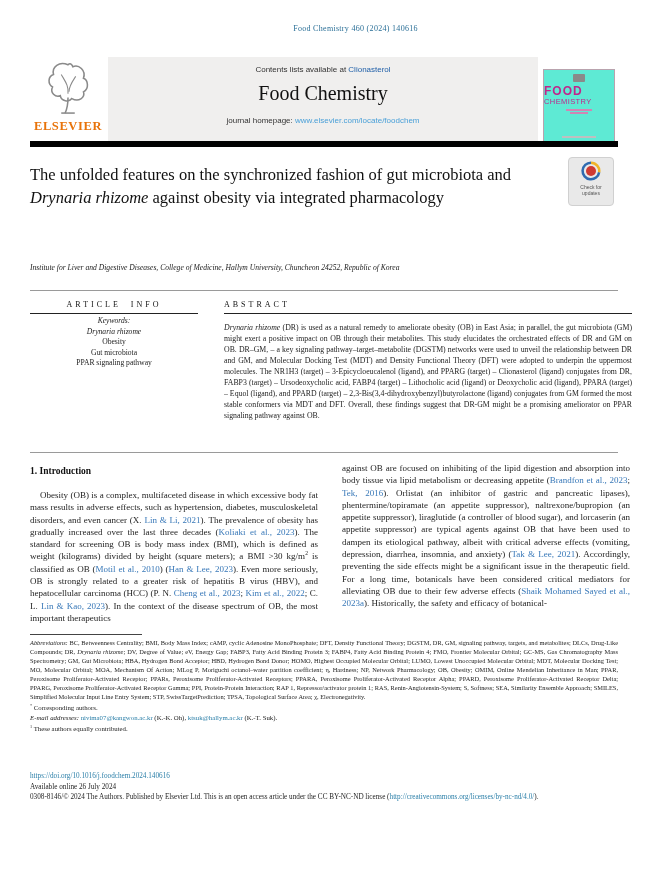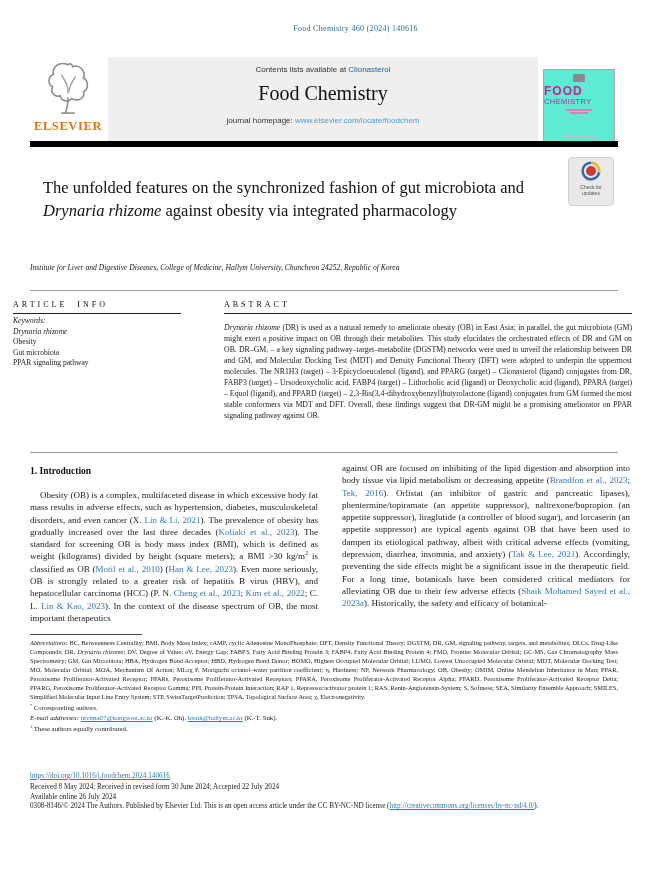--- a/index.html
+++ b/index.html
@@ -31,32 +31,32 @@
   .black-bar { position:absolute; top:141px; left:30px; width:588px; height:6px; background:#000; }
 
   
   .badge { position:absolute; top:157px; left:568px; width:44px; height:47px;
            background:#e9e9e9; border:1px solid #d0d0d0; border-radius:4px; text-align:center; cursor:pointer; }
   .badge svg { margin-top:3px; }
   .badge-label { font-family:"Liberation Sans", sans-serif; font-size:5px; line-height:5.5px;
                  color:#555; padding:0 4px; }
 
   
-  .title { position:absolute; top:164px; left:30px; width:540px; margin:13px;
+  .title { position:absolute; top:164px; left:30px; width:540px; margin:0;
            font-size:16.5px; font-weight:normal; line-height:22.5px; color:#111; }
   .authors { position:absolute; top:222px; left:30px; width:575px; font-size:12px; line-height:19.5px; }
   .affiliation { position:absolute; top:263px; left:30px; width:588px; font-size:7.6px;
                  font-style:italic; color:#222; }
 
   .rule { position:absolute; left:30px; width:588px; border-top:1px solid #9a9a9a; }
   .r-top { top:290px; }
   .r-mid { top:452px; }
 
   
-  .info-col { position:absolute; top:300px; left:13px; width:168px; }
+  .info-col { position:absolute; top:300px; left:30px; width:168px;text-align:center; }
   .abs-col  { position:absolute; top:300px; left:224px; width:408px; }
   .sec-head { font-size:8px; letter-spacing:3px; word-spacing:5px; color:#111; }
   .head-rule { border-top:1.2px solid #222; margin-top:4px; }
   .kw { font-size:7.6px; line-height:10.5px; color:#222; }
   .kw-label { font-style:italic; margin-top:2px; }
   .kw-it { font-style:italic; }
   .abs-text { margin:8px 0 0 0; font-size:7.8px; line-height:11px; text-align:justify; color:#1d1d1d; }
 
   
   .intro-left  { position:absolute; top:466px; left:30px;  width:288px; }
@@ -69,21 +69,21 @@
   .fn-rule { position:absolute; top:634px; left:30px; width:112px; border-top:1px solid #444; }
   .footnotes { position:absolute; top:638px; left:30px; width:588px; }
   .abbrev { margin:0; font-size:6.4px; line-height:9px; text-align:justify; color:#1d1d1d; }
   .fn-line { margin:1.5px 0 0 0; font-size:6.8px; line-height:9px; color:#1d1d1d; }
 
   
   .footer { position:absolute; top:772px; left:30px; width:588px; font-size:7.2px; line-height:9.8px; color:#1d1d1d; }
   .doi { margin-bottom:1px; }
 
   .lnk { color:#3878b8; cursor:pointer; }
-  .teal { color:#2b7fa8;text-decoration:underline; }
+  .teal { color:#2b7fa8; }
   .sd { color:#1f5fa8; }
   .hp { color:#4aa0d8;text-align:right; }
   .blue { color:#3878b8; }
   sup { font-size:0.62em; line-height:0; vertical-align:super; }
   em { font-style:italic; }
 </style>
 </head>
 <body>
 
 <div class="page">
@@ -176,18 +176,17 @@
 
   <div class="footnotes">
     <p class="abbrev"><em>Abbreviations: </em><span>BC, Betweenness Centrality; BMI, Body Mass Index; cAMP, cyclic Adenosine MonoPhosphate; DFT, Density Functional Theory; DGSTM, DR, GM, signaling pathway, targets, and metabolites; DLCs, Drug-Like Compounds; DR, </span><em>Drynaria rhizome</em><span>; DV, Degree of Value; eV, Energy Gap; FABP3, Fatty Acid Binding Protein 3; FABP4, Fatty Acid Binding Protein 4; FMO, Frontier Molecular Orbital; GC-MS, Gas Chromatography Mass Spectrometry; GM, Gut Microbiota; HBA, Hydrogen Bond Acceptor; HBD, Hydrogen Bond Donor; HOMO, Highest Occupied Molecular Orbital; LUMO, Lowest Unoccupied Molecular Orbital; MDT, Molecular Docking Test; MO, Molecular Orbital; MOA, Mechanism Of Action; MLog P, Moriguchi octanol–water partition coefficient; η, Hardness; NP, Network Pharmacology; OB, Obesity; OMIM, Online Mendelian Inheritance in Man; PPAR, Peroxisome Proliferator-Activated Receptor; PPARs, Peroxisome Proliferator-Activated Receptors; PPARA, Peroxisome Proliferator-Activated Receptor Alpha; PPARD, Peroxisome Proliferator-Activated Receptor Delta; PPARG, Peroxisome Proliferator-Activated Receptor Gamma; PPI, Protein-Protein Interaction; RAP 1, Repressor/activator protein 1; RAS, Renin-Angiotensin-System; S, Softness; SEA, Similarity Ensemble Approach; SMILES, Simplified Molecular Input Line Entry System; STP, SwissTargetPrediction; TPSA, Topological Surface Area; χ, Electronegativity.</span></p>
     <p class="fn-line"><sup>*</sup><span> Corresponding authors.</span></p>
     <p class="fn-line"><em>E-mail addresses: </em><span class="lnk teal">nivima07@kangwon.ac.kr</span><span> (K.-K. Oh), </span><span class="lnk teal">ktsuk@hallym.ac.kr</span><span> (K.-T. Suk).</span></p>
     <p class="fn-line"><sup>1</sup><span> These authors equally contributed.</span></p>
   </div>
 
   <div class="footer">
     <div class="doi lnk teal">https://doi.org/10.1016/j.foodchem.2024.140616</div>
-    <div>Received 8 May 2024; Received in revised form 30 June 2024; Accepted 22 July 2024</div>
     <div>Available online 26 July 2024</div>
     <div><span>0308-8146/© 2024 The Authors. Published by Elsevier Ltd. This is an open access article under the CC BY-NC-ND license (</span><span class="lnk teal">http://creativecommons.org/licenses/by-nc-nd/4.0/</span><span>).</span></div>
   </div>
 
 </div>
 
 </body></html>

